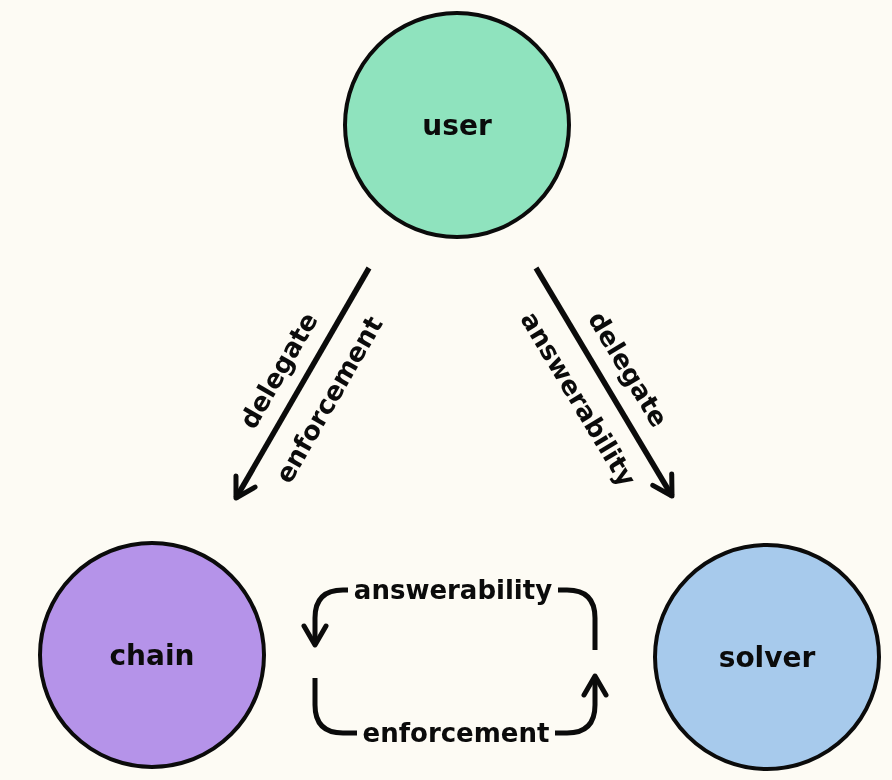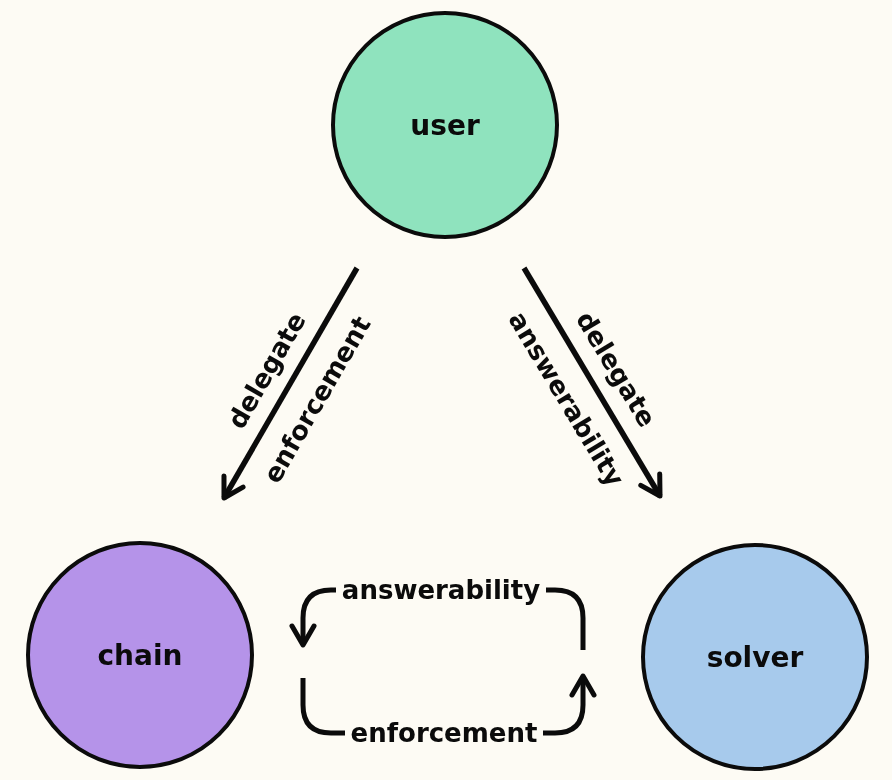--- a/index.html
+++ b/index.html
@@ -9,20 +9,21 @@
   body {
     width: 892px;
     height: 780px;
     overflow: hidden;
     background: #FDFBF4;
     font-family: "DejaVu Sans", "Liberation Sans", sans-serif;
   }
   .diagram-wrap {
     width: 722px;
     height: 780px;
+    padding-left: 12px;
   }
   svg text {
     font-family: "DejaVu Sans", "Liberation Sans", sans-serif;
     font-weight: 700;
     fill: #0B0B0B;
   }
   .node-label {
     font-size: 28px;
   }
   .edge-label {

